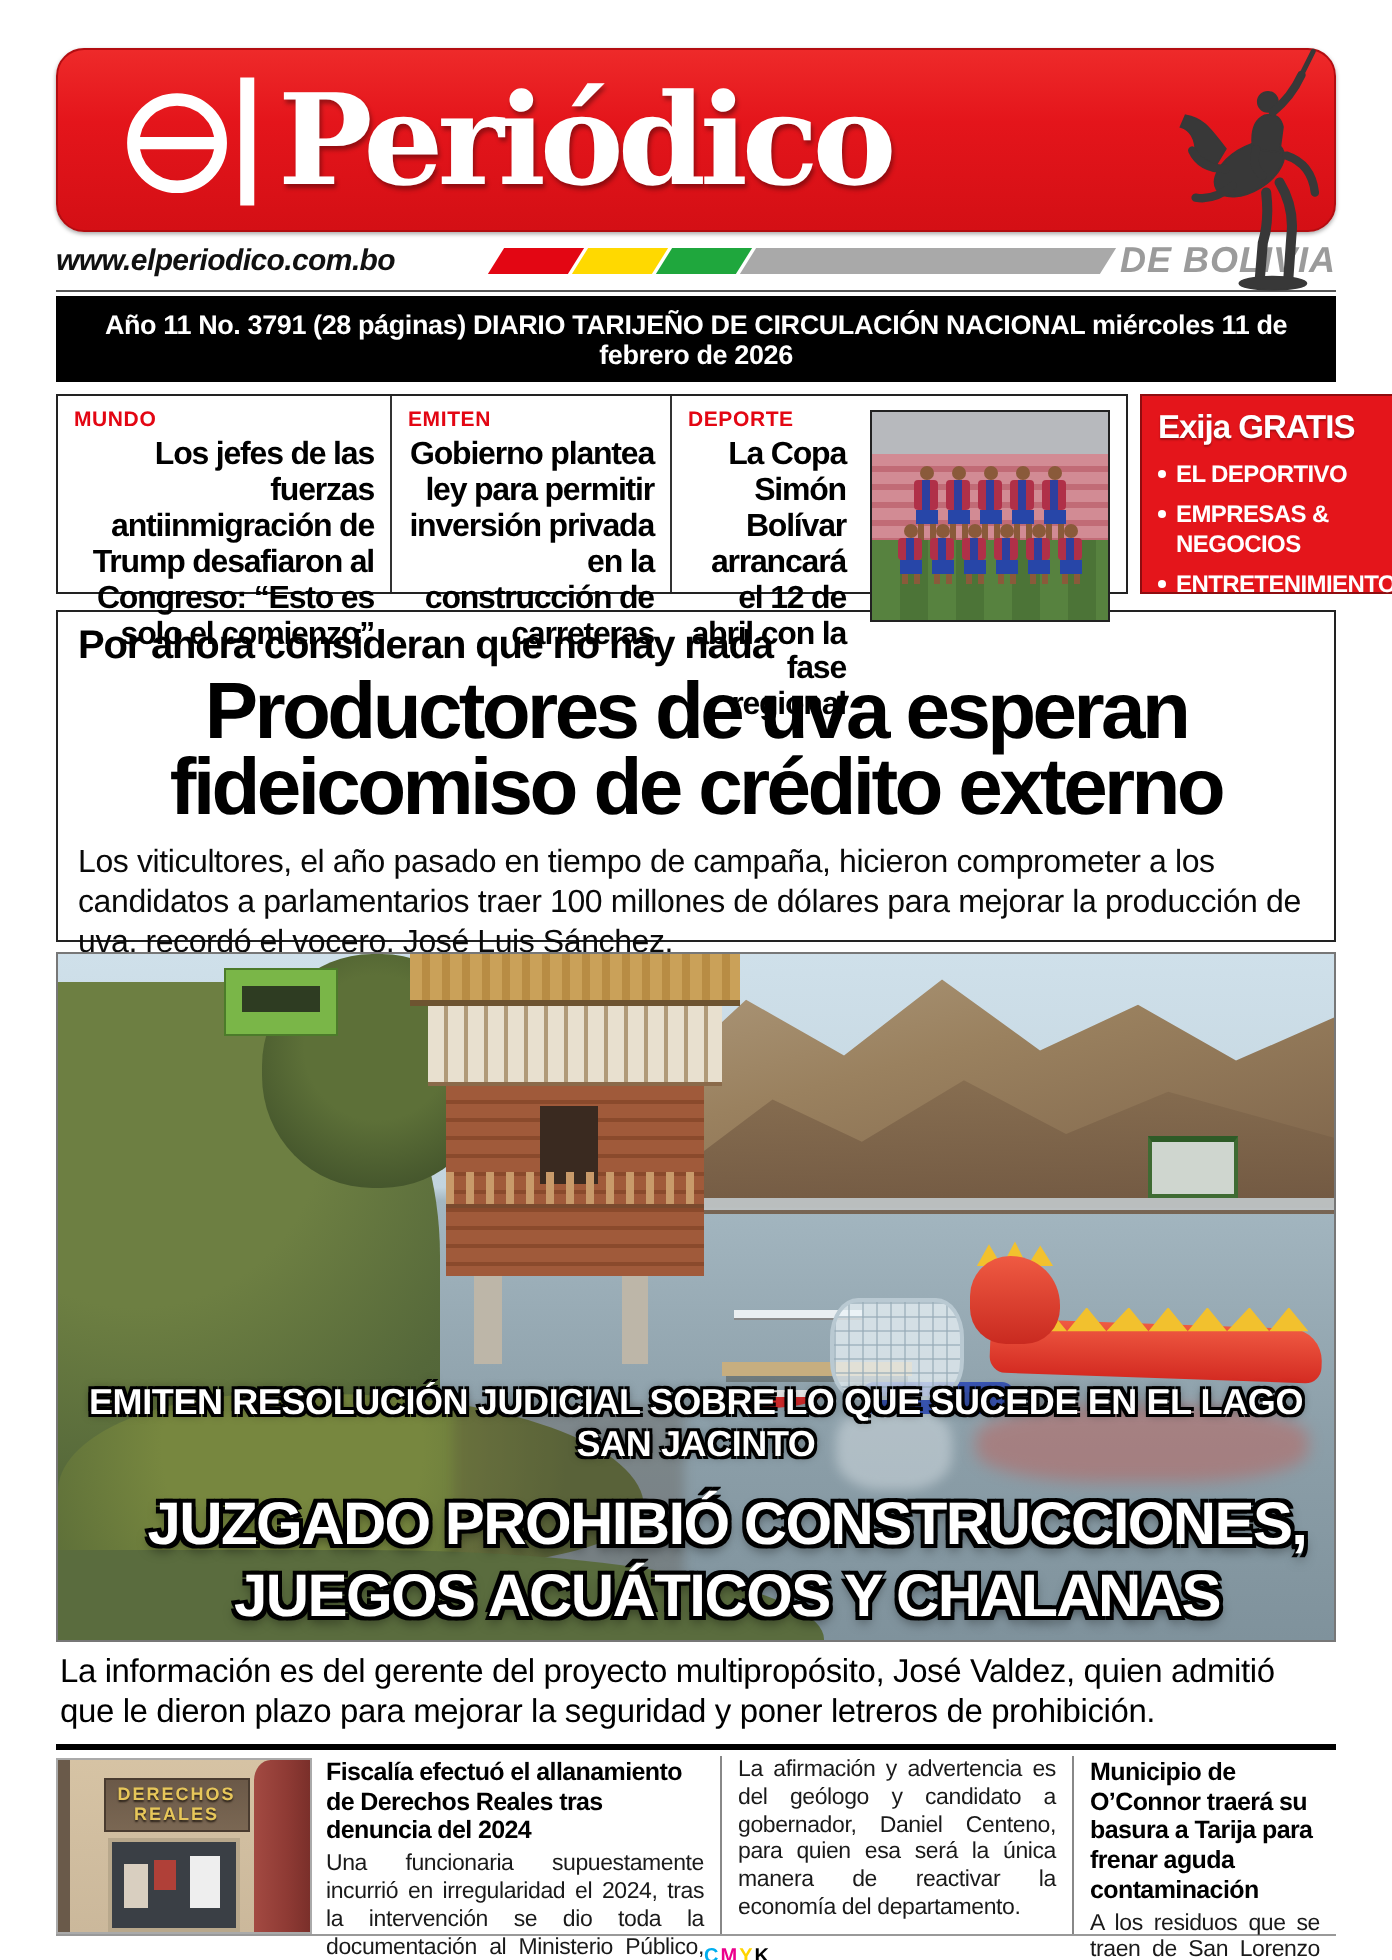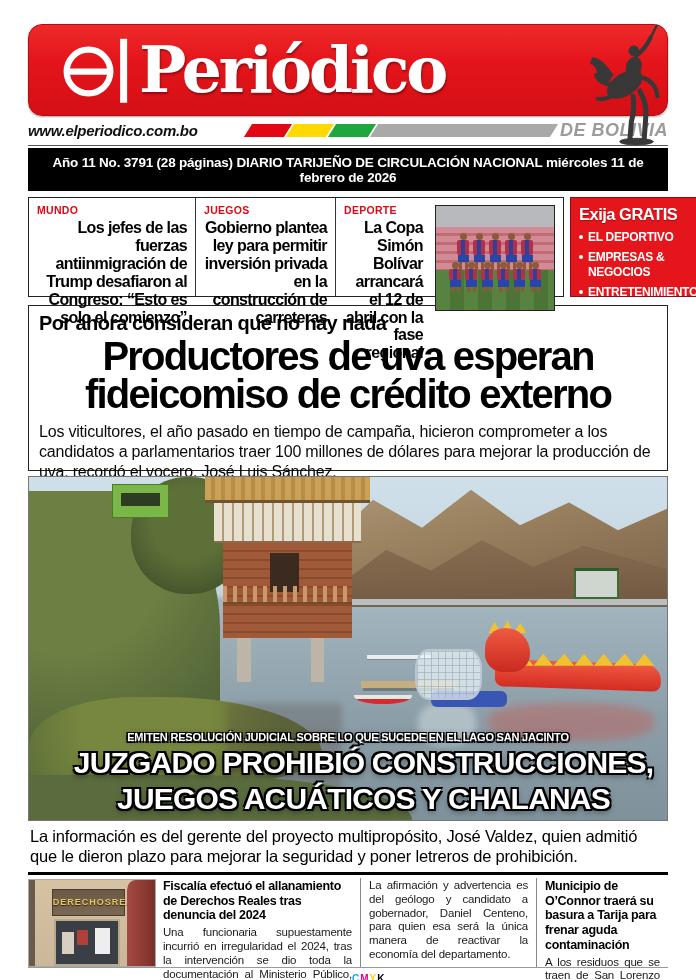--- a/index.html
+++ b/index.html
@@ -86,41 +86,41 @@
   .blue-float { position:absolute; left:63%; top:62.5%; width:12%; height:4.5%; background:#3a56b5; border-radius:6px; }
   .dragon-body { position:absolute; left:73%; top:54%; width:26%; height:8%; background:linear-gradient(#ef5a42,#d42b22); border-radius:12px 16px 8px 8px; transform:rotate(2deg); }
   .dragon-head { position:absolute; left:71.5%; top:44%; width:7%; height:13%; background:linear-gradient(#ef5a42,#c92a20); border-radius:45% 55% 40% 40%; }
   .dragon-crest { position:absolute; left:72%; top:41.5%; width:6%; height:4%; background:#f2c12e; clip-path:polygon(0 100%,16% 20%,33% 100%,50% 10%,66% 100%,83% 25%,100% 100%); }
   .spikes { position:absolute; left:76%; top:51.5%; width:22%; height:3.5%; background:#f2c12e; clip-path:polygon(0 100%,7% 0,14% 100%,21% 0,28% 100%,36% 0,43% 100%,50% 0,57% 100%,64% 0,71% 100%,79% 0,86% 100%,93% 0,100% 100%); }
   .pontoon { position:absolute; left:85.5%; top:26.5%; width:7%; height:9%; background:#cfd6cf; border:2px solid #3f6b33; border-top:3px solid #2e5b27; }
   .refl-bldg { position:absolute; left:31%; top:66%; width:18%; height:30%; background:#57493c; opacity:.28; filter:blur(3px); }
   .refl-dragon { position:absolute; left:72%; top:66%; width:26%; height:11%; background:#d4483a; opacity:.35; filter:blur(4px); border-radius:40%; }
   .refl-roller { position:absolute; left:61%; top:66%; width:9%; height:12%; background:#e8eef2; opacity:.4; filter:blur(3px); border-radius:40%; }
   .overlay { position:absolute; left:0; right:0; bottom:4px; text-align:center; z-index:8; }
-  .ph-kicker { display:inline-block; color:#fff; font-weight:700; font-size:11px; letter-spacing:-0.2px; text-shadow:-1.5px -1.5px 0 #000,1.5px -1.5px 0 #000,-1.5px 1.5px 0 #000,1.5px 1.5px 0 #000,0 0 5px rgba(0,0,0,.6); margin-bottom:2px; }
+  .ph-kicker { display:inline-block; color:#fff; font-weight:700; font-size:18px; letter-spacing:-0.2px; text-shadow:-1.5px -1.5px 0 #000,1.5px -1.5px 0 #000,-1.5px 1.5px 0 #000,1.5px 1.5px 0 #000,0 0 5px rgba(0,0,0,.6); margin-bottom:12px; }
   .ph-headline { color:#fff; font-weight:700; font-size:30px; line-height:1.18; letter-spacing:-0.8px; text-shadow:-2px -2px 0 #000,2px -2px 0 #000,-2px 2px 0 #000,2px 2px 0 #000,0 3px 6px rgba(0,0,0,.55);padding-left:31px; }
 
   .photo-deck { margin-top:5px; font-size:16.5px; line-height:1.24; letter-spacing:-0.2px; color:#000; padding:0 2px; }
   .rule { margin-top:5px; height:3px; background:#000; }
 
   
   .bottom-row { display:flex; margin-top:3px; height:90px; border-bottom:1px solid #999; }
   .bcol { padding:1px 8px 2px 8px; }
   .bcol + .bcol { border-left:1px solid #888; }
   .bcol1 { width:332px; display:flex; gap:7px; padding-left:0; }
   .bcol2 { width:176px; }
   .bcol3 { flex:1; }
   .b-head { font-weight:700; font-size:12.5px; line-height:1.18; letter-spacing:-0.3px; color:#000; margin-bottom:3px; }
   .b-body { font-size:11.5px; line-height:1.2; letter-spacing:-0.2px; color:#1a1a1a; text-align:justify; }
 
   
   .dr-photo { position:relative; flex:0 0 auto; width:128px; height:88px; background:linear-gradient(#d6c3a4,#cbb89b); border:1px solid #aaa; overflow:hidden; }
   .dr-col { position:absolute; right:0; top:0; width:22%; height:100%; background:linear-gradient(90deg,#a34a42,#8e3a34 60%,#7a2f2a); border-radius:30% 0 0 0/12% 0 0 0; }
   .dr-left { position:absolute; left:0; top:0; width:5%; height:100%; background:#6a5a4a; }
-  .dr-band { position:absolute; left:18%; top:10%; width:58%; height:32%; background:linear-gradient(#6b5948,#7a6753); border:1px solid #4a3c30; display:flex; flex-direction:row; align-items:center; justify-content:space-between; }
+  .dr-band { position:absolute; left:18%; top:10%; width:58%; height:32%; background:linear-gradient(#6b5948,#7a6753); border:1px solid #4a3c30; display:flex; flex-direction:column; align-items:center; justify-content:center; }
   .dr-sign { color:#e7c75a; font-weight:700; font-size:9px; letter-spacing:1px; line-height:1.15; text-shadow:0 1px 1px #2a2118; }
   .dr-door { position:absolute; left:20%; top:46%; width:52%; height:54%; background:#3a3f45; border:2px solid #b8a88c; }
   .dr-paper1,.dr-paper2 { position:absolute; background:#eee; }
   .dr-paper1 { left:26%; top:60%; width:10%; height:26%; background:#d9cfc0; }
   .dr-paper2 { left:52%; top:56%; width:12%; height:30%; }
   .dr-poster { position:absolute; left:38%; top:58%; width:9%; height:18%; background:#b04038; }
 
   .cmyk { margin:5px 0 0 324px; font-weight:700; font-size:10px; letter-spacing:1px; }
   .cmyk .c{color:#00aeef}.cmyk .m{color:#ec008c}.cmyk .y{color:#ffd400}.cmyk .k{color:#000}
 </style>
@@ -170,21 +170,21 @@
     <div class="info-bar">Año 11 No. 3791 (28 páginas) DIARIO TARIJEÑO DE CIRCULACIÓN NACIONAL miércoles 11 de febrero de 2026</div>
   </header>
 
   <section class="top-row">
     <div class="top-stories">
       <article class="tcol tcol1">
         <div class="sec-label">MUNDO</div>
         <h3 class="t-head">Los jefes de las fuerzas antiinmigración de Trump desafiaron al Congreso: “Esto es solo el comienzo”</h3>
       </article>
       <article class="tcol tcol2">
-        <div class="sec-label">JUEGOS</div>
+        <div class="sec-label">EMITEN</div>
         <h3 class="t-head">Gobierno plantea ley para permitir inversión privada en la construcción de carreteras</h3>
       </article>
       <article class="tcol tcol3">
         <div class="txt">
           <div class="sec-label">DEPORTE</div>
           <h3 class="t-head">La Copa Simón Bolívar arrancará el 12 de abril con la fase regional</h3>
         </div>
         <div class="soccer">
           <div class="st-wall"></div>
           <div class="st-seats"></div>

